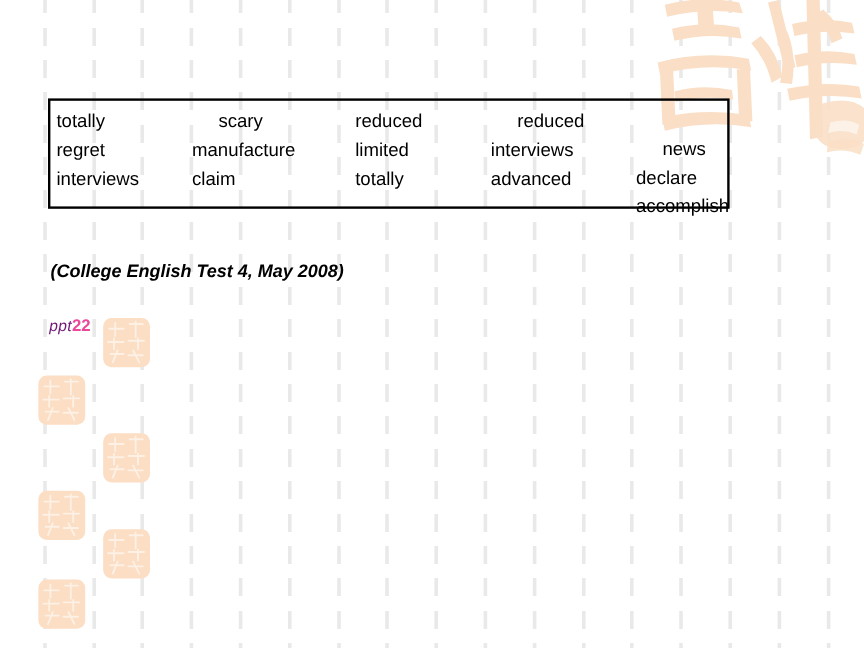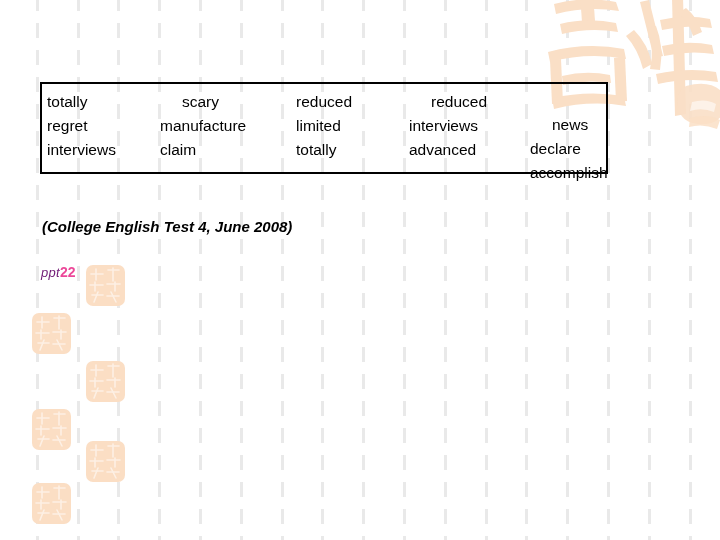--- a/index.html
+++ b/index.html
@@ -315,19 +315,19 @@
         <span class="w">interviews</span>
         <span class="w">advanced</span>
       </div>
     <div class="word-col" id="col-4">
         <span class="w indent">news</span>
         <span class="w">declare</span>
         <span class="w">accomplish</span>
       </div>
   </div>
 
-  <div id="citation">(College English Test 4, June 2008)</div>
+  <div id="citation">(College English Test 4, May 2008)</div>
 
   <div id="ppt-marker">
     <span class="ppt-word">ppt</span><span class="ppt-num">22</span>
   </div>
 
 </div>
 
 </body></html>

